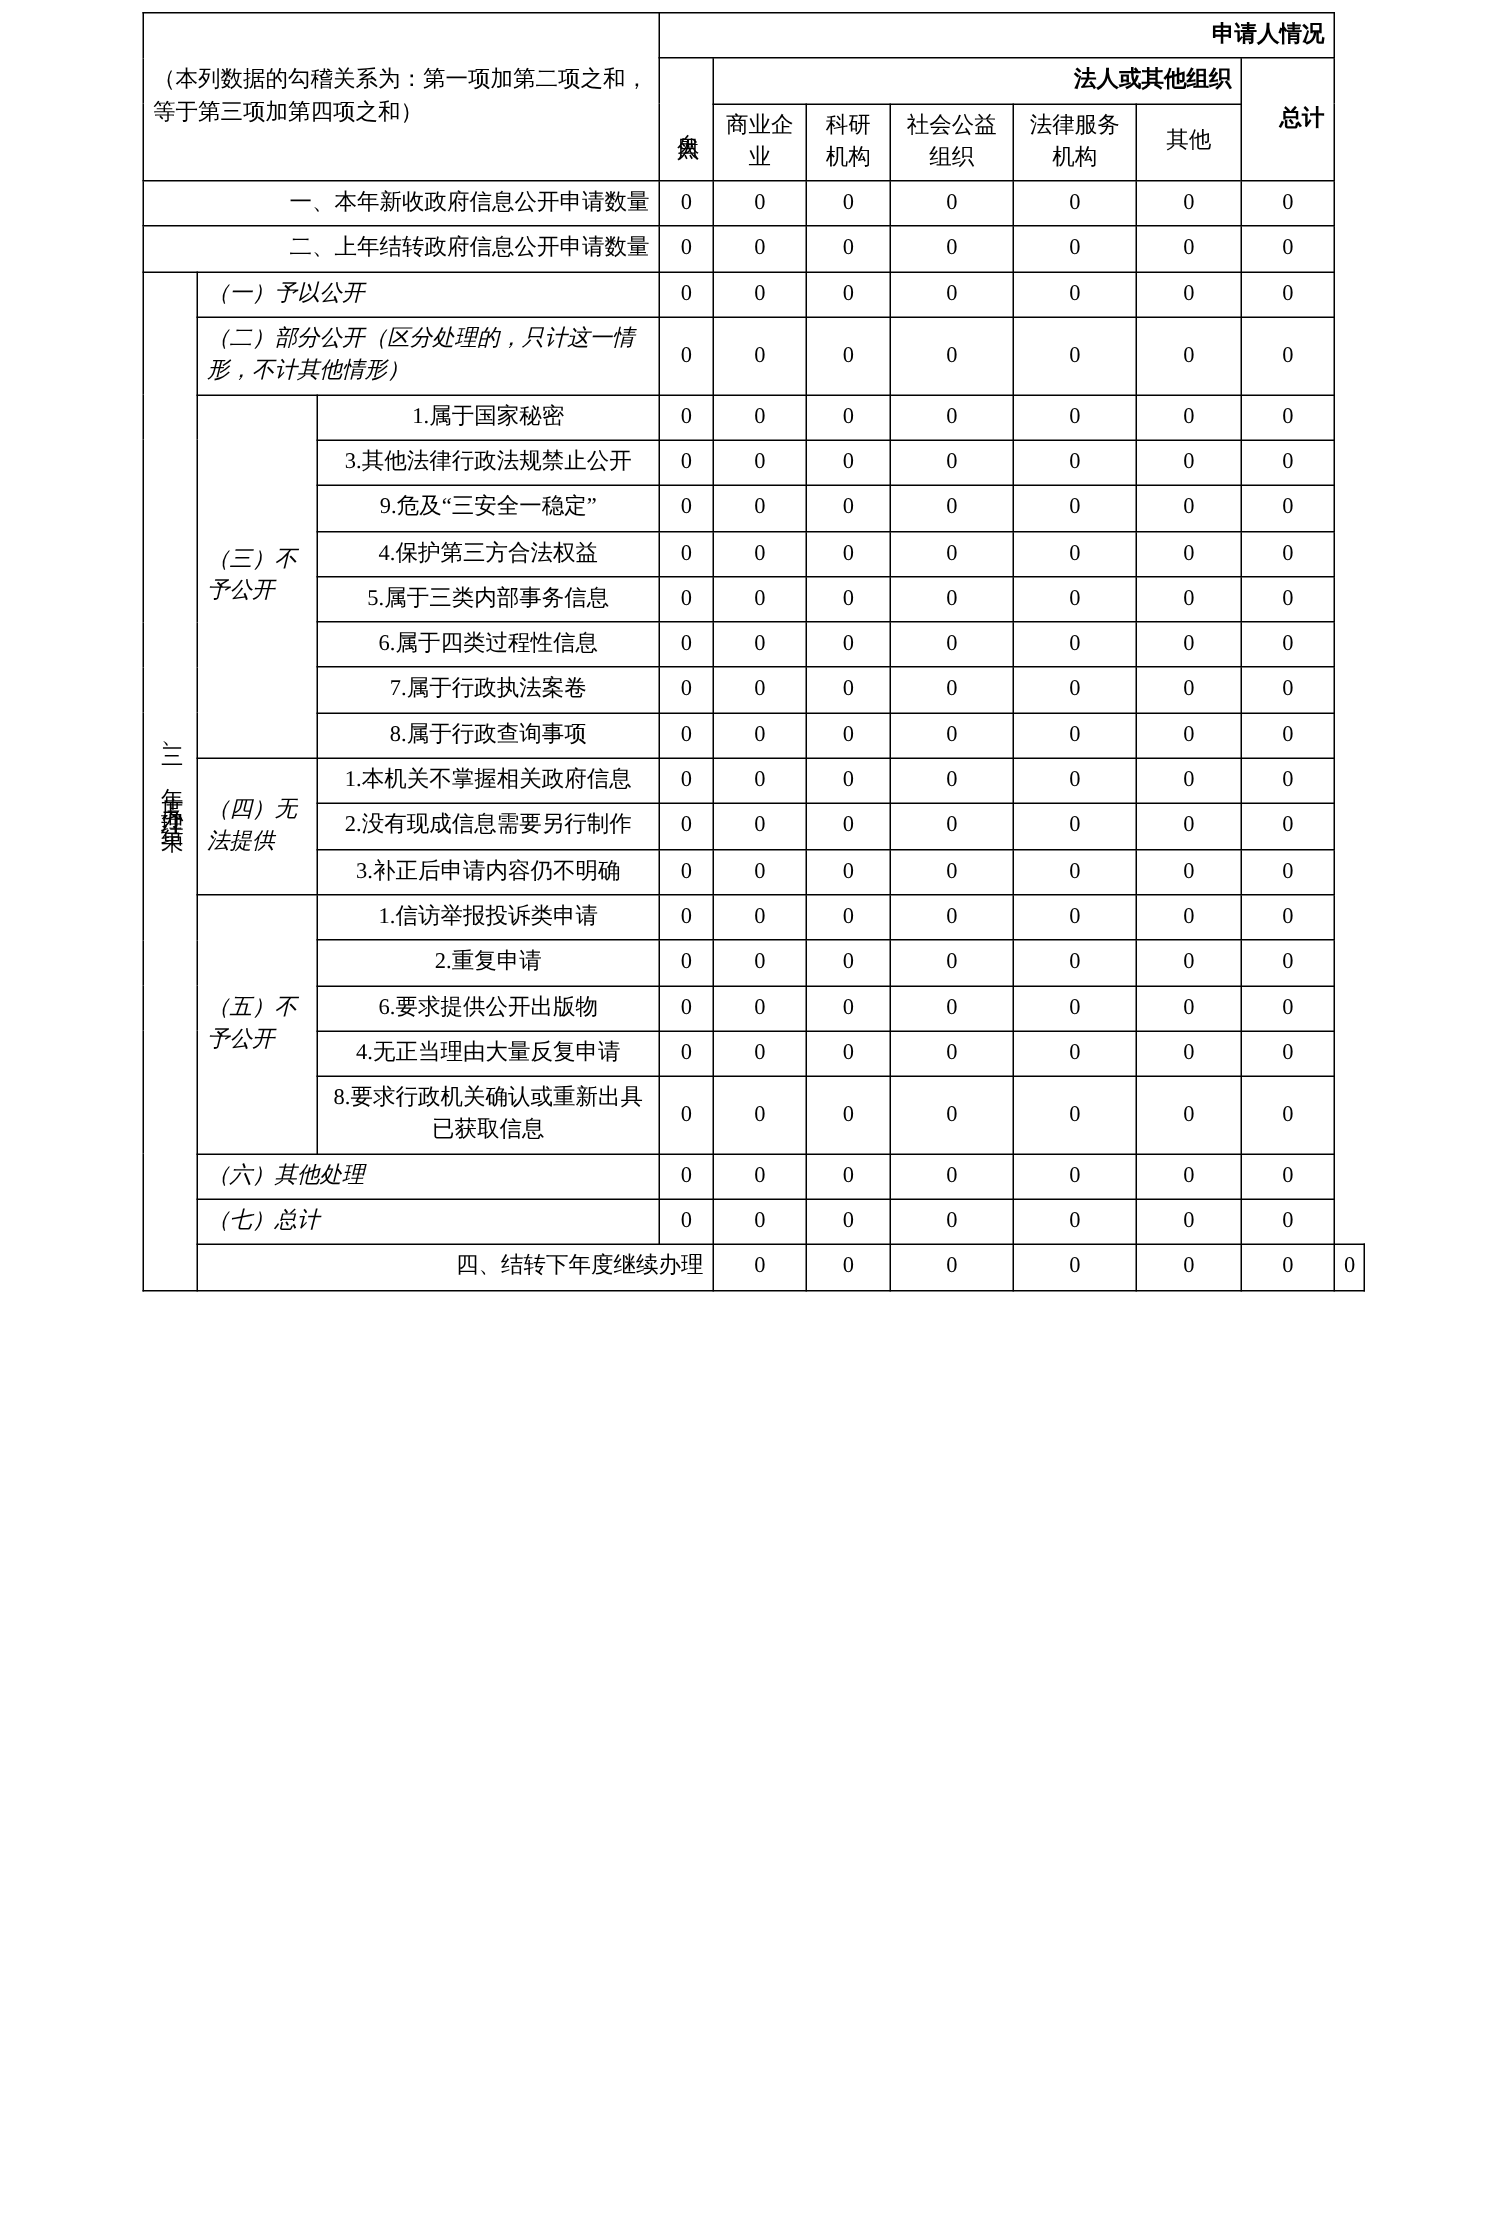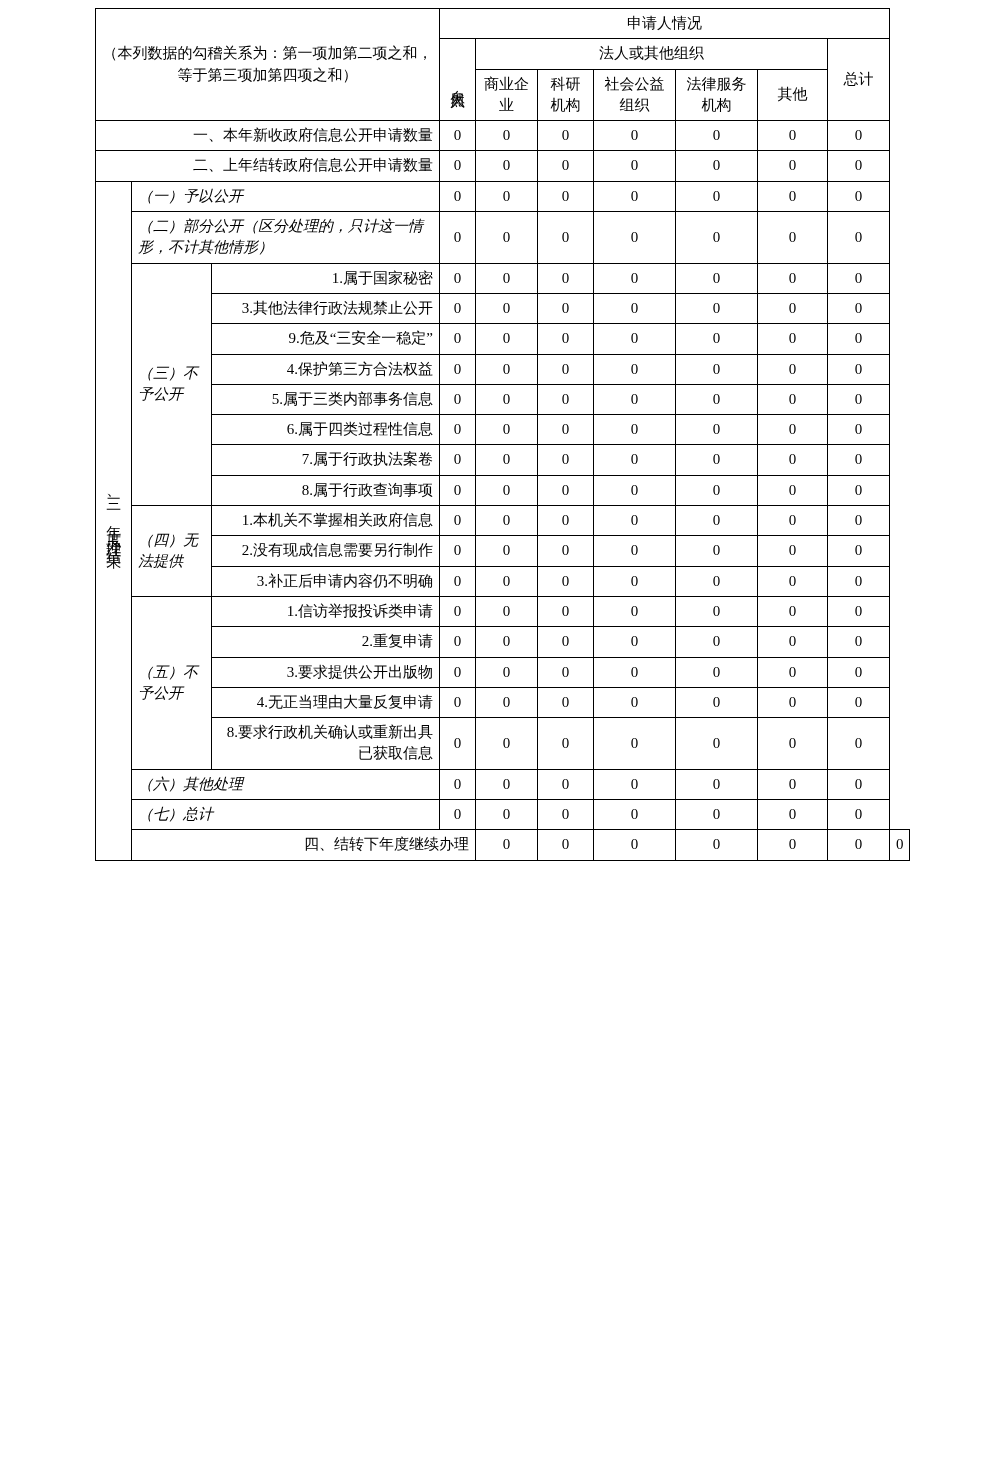--- a/index.html
+++ b/index.html
@@ -46,26 +46,27 @@
   col.c-tot  { width: 62px; }
 
   .num {
     text-align: center;
     font-size: 15px;
   }
   .ctr { text-align: center; }
   .note {
     font-size: 15px;
     line-height: 1.75;
-    text-align: center;
+    text-align: left;
     padding: 10px 12px;
   }
   .hdr-center {
-    text-align: center;
-    font-size: 15px;
+    text-align: right;
+    font-size: 15px;
+    font-weight: bold;
   }
   
   .vert {
     text-align: center;
     padding: 6px 2px;
   }
   .vert span {
     display: inline-block;
     writing-mode: vertical-rl;
     text-orientation: upright;
@@ -75,21 +76,21 @@
   }
   .vert-tall span {
     letter-spacing: 6px;
   }
   .twoline {
     text-align: center;
     font-size: 15px;
     line-height: 1.35;
   }
   .lab-indent {
-    text-align: right;
+    text-align: center;
     font-size: 15px;
     padding-left: 8px;
   }
   .row-label-center {
     text-align: right;
     font-size: 15px;
   }
   .grp {
     text-align: left;
     font-size: 15px;
@@ -309,21 +310,21 @@
         <td class="lab-indent">2.重复申请</td>
         <td class="num">0</td>
         <td class="num">0</td>
         <td class="num">0</td>
         <td class="num">0</td>
         <td class="num">0</td>
         <td class="num">0</td>
         <td class="num">0</td>
       </tr>
       <tr>
-        <td class="lab-indent">3.要求提供公开出版物</td>
+        <td class="lab-indent">6.要求提供公开出版物</td>
         <td class="num">0</td>
         <td class="num">0</td>
         <td class="num">0</td>
         <td class="num">0</td>
         <td class="num">0</td>
         <td class="num">0</td>
         <td class="num">0</td>
       </tr>
       <tr>
         <td class="lab-indent">4.无正当理由大量反复申请</td>

